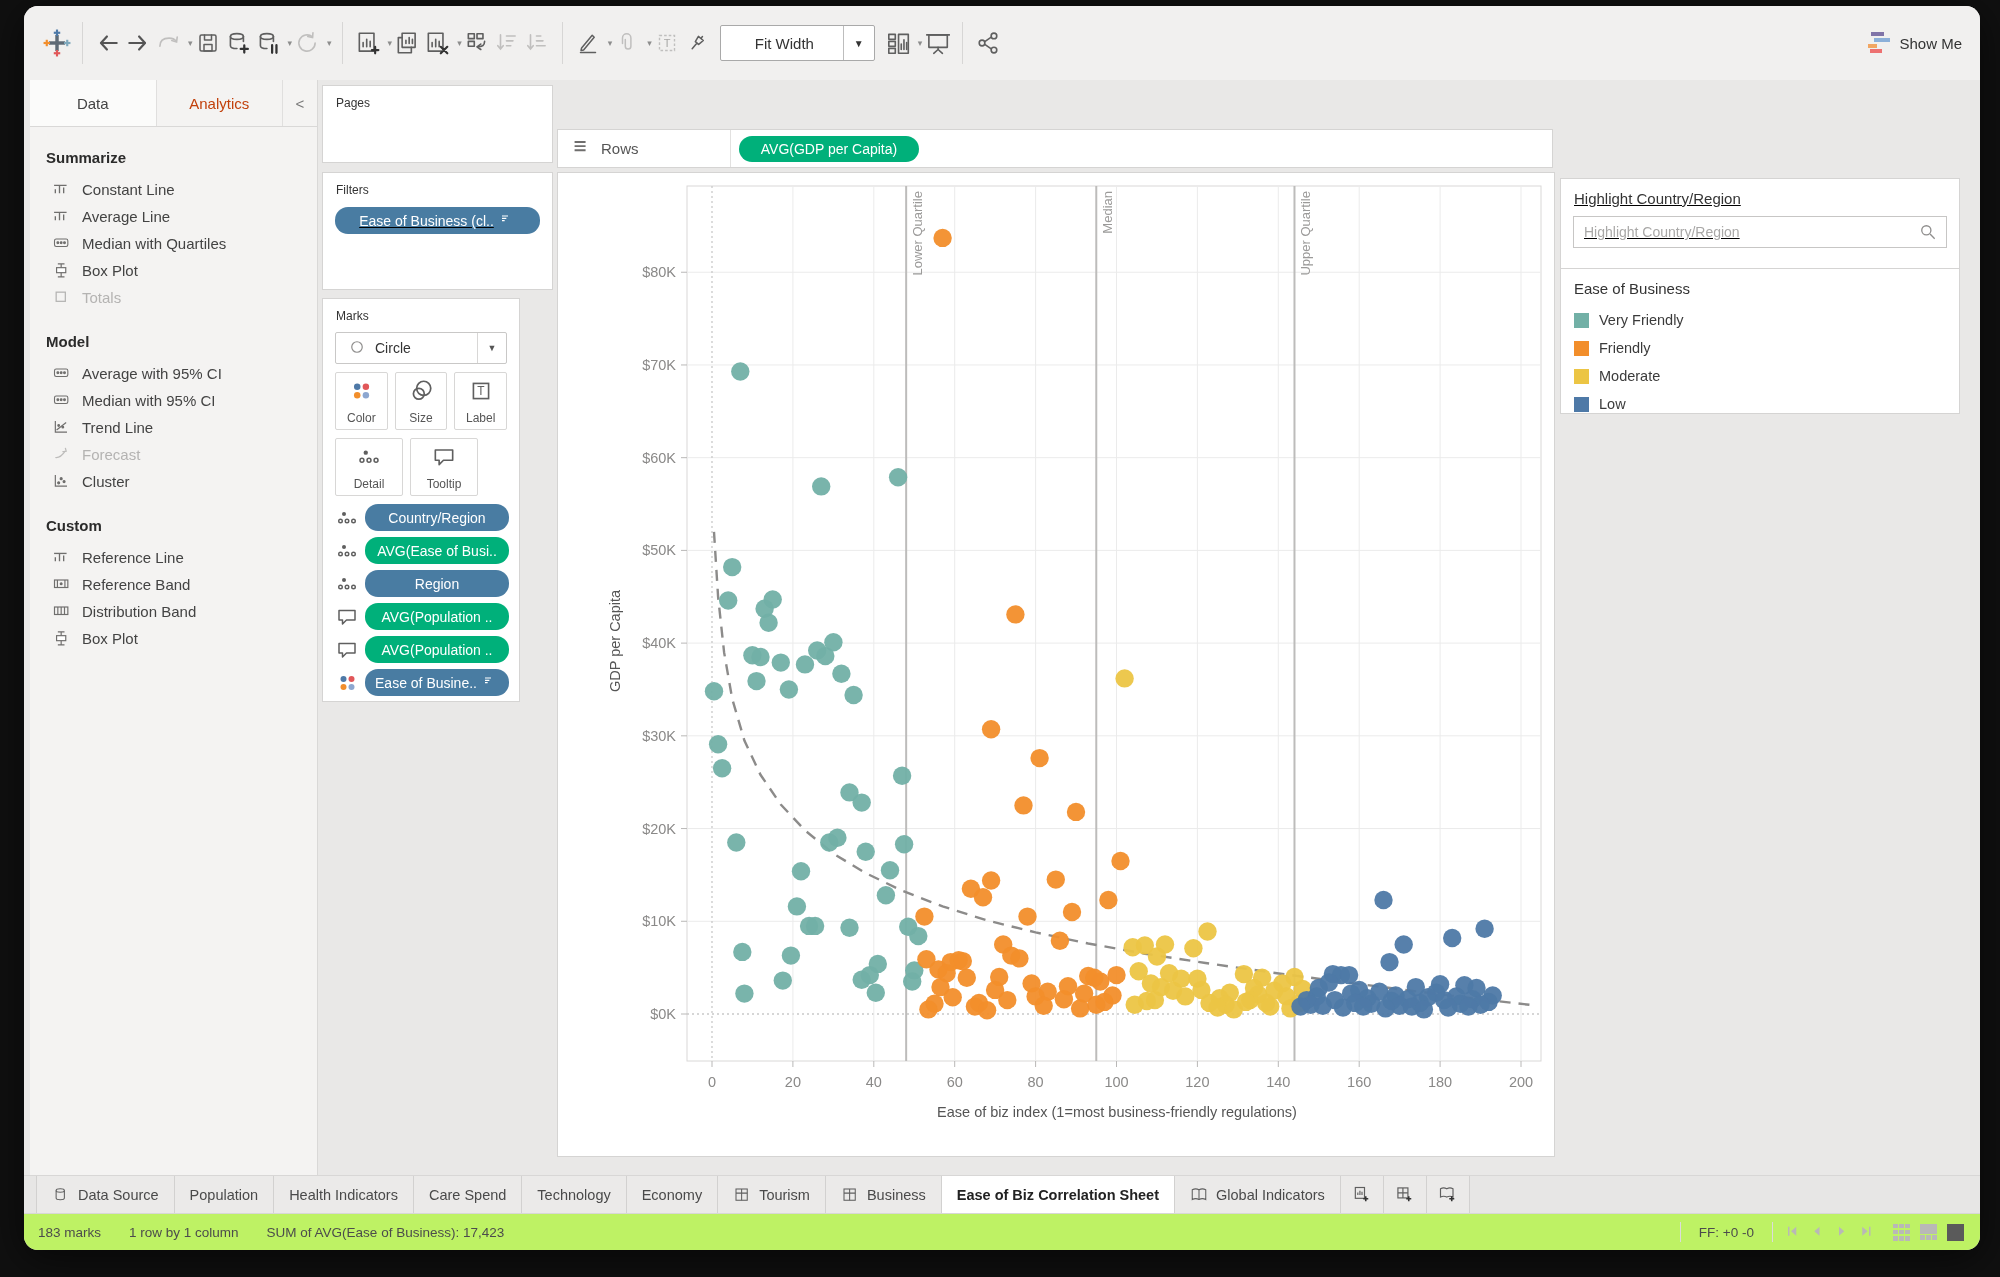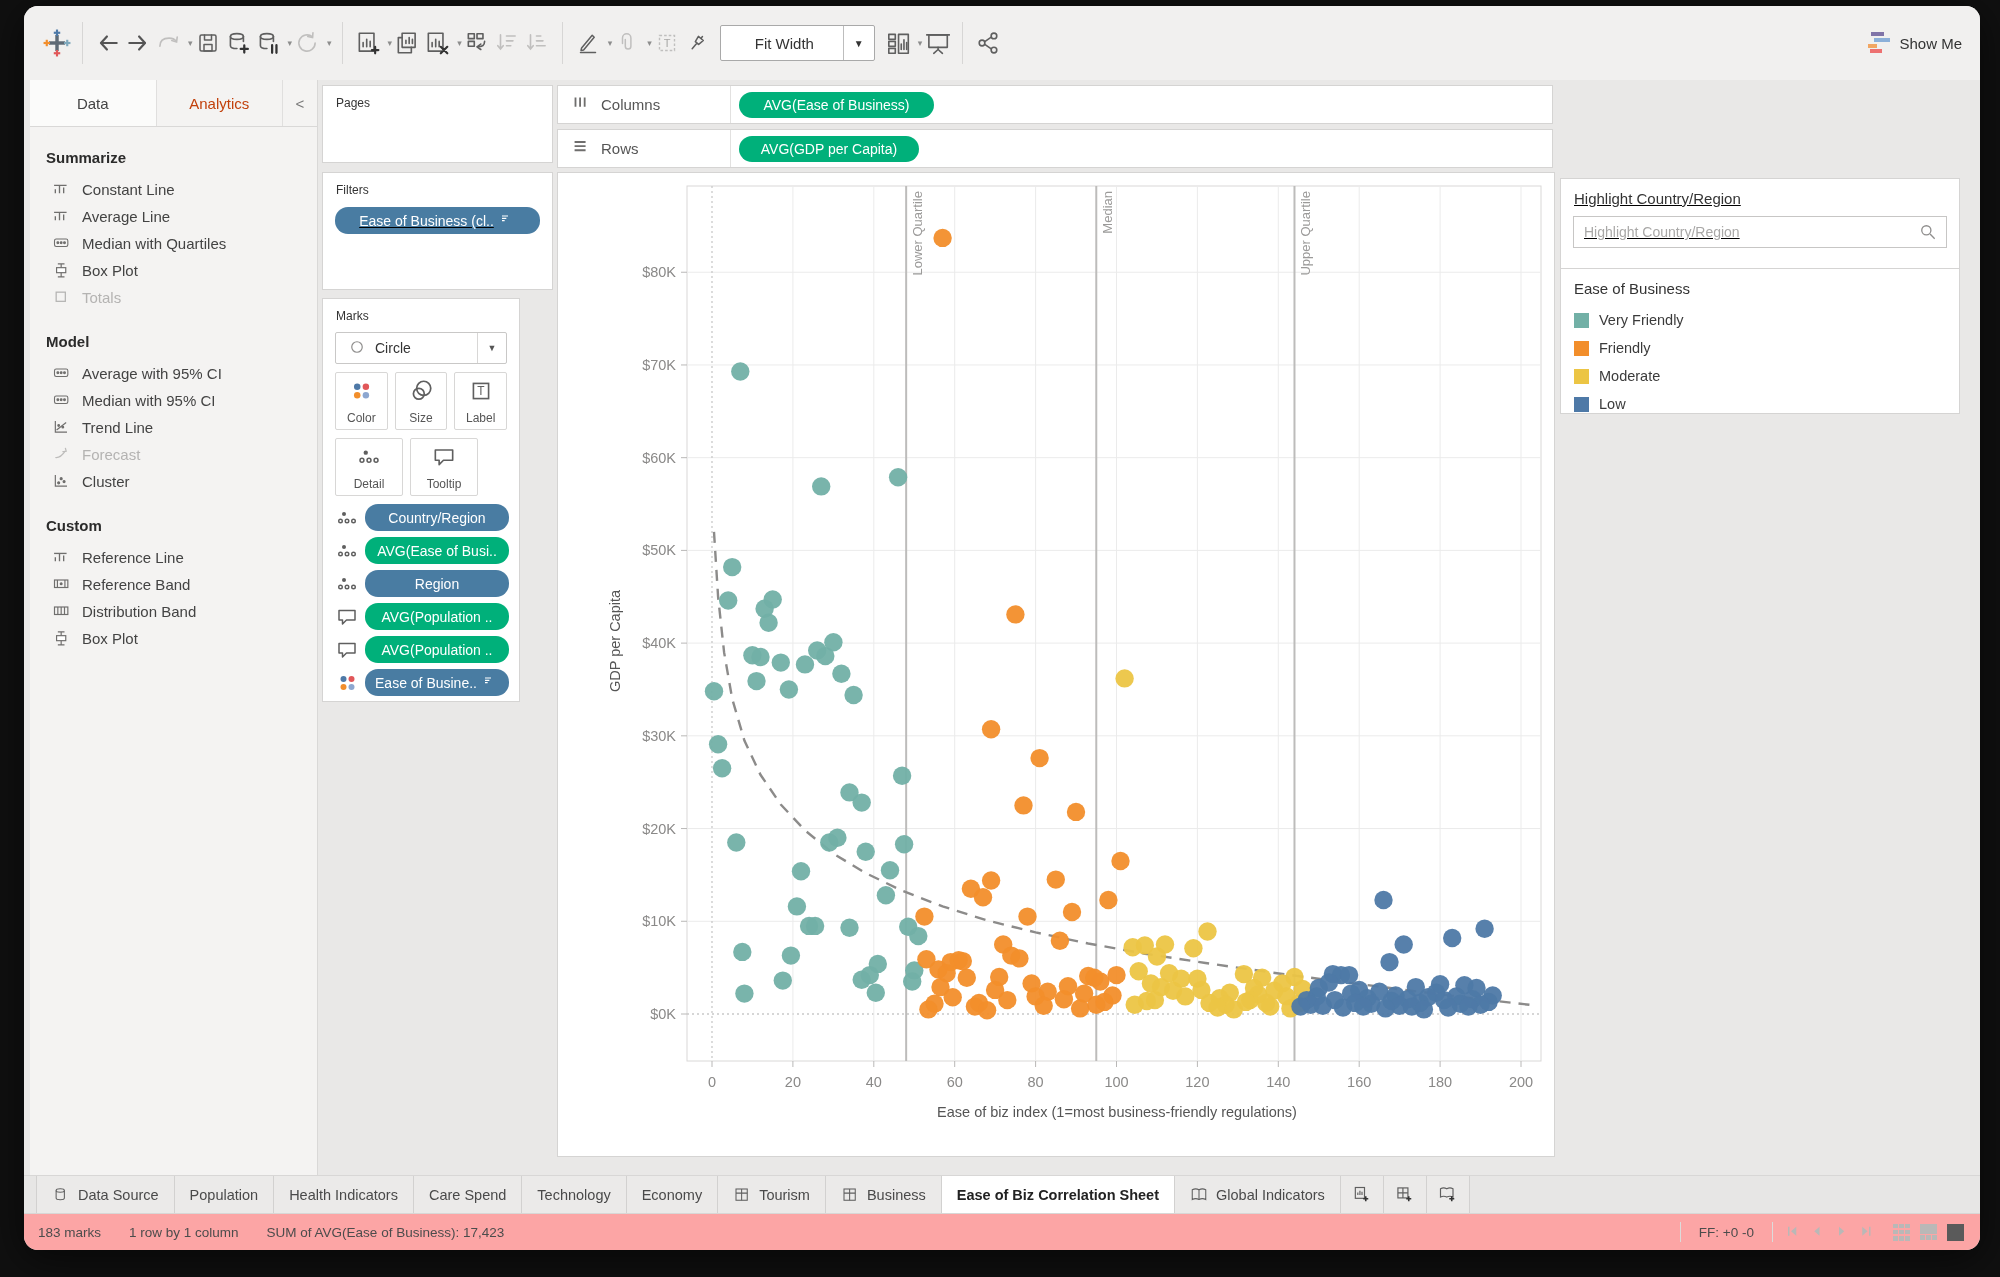--- a/index.html
+++ b/index.html
@@ -50,21 +50,21 @@
   .hl-input{flex:1;border:0;outline:0;padding:0 10px;font-size:14px;color:#333;font-family:"Liberation Sans",sans-serif;background:transparent;}
   .hl-input::placeholder{color:#a9a8a7;}
   .legend-item{display:flex;align-items:center;gap:10px;height:28px;padding-left:13px;font-size:14.5px;color:#3b3b3b;}
   .legend-swatch{width:15px;height:15px;}
   
   .tabstrip{position:absolute;left:0;top:1169px;width:100%;height:38px;background:#e7e6e5;display:flex;align-items:stretch;padding-left:12px;box-sizing:border-box;border-top:1px solid #d8d7d6;}
   .sheet-tab{display:flex;align-items:center;gap:8px;padding:0 15px;font-size:14.5px;color:#4a4a4a;border-right:1px solid #d2d1d0;background:#ebeae9;}
   .sheet-tab:first-child{border-left:1px solid #d2d1d0;}
   .sheet-tab.active{background:#fff;font-weight:bold;color:#222;}
   .newtab-btn{display:flex;align-items:center;justify-content:center;width:42px;border-right:1px solid #d2d1d0;background:#ebeae9;}
-  .statusbar{position:absolute;left:0;top:1207px;width:100%;height:37px;background:#fca5a5;border-top:1px solid #d8d7d6;display:flex;align-items:center;font-size:13.5px;color:#4c4c4c;box-sizing:border-box;}
+  .statusbar{position:absolute;left:0;top:1207px;width:100%;height:37px;background:#bef264;border-top:1px solid #d8d7d6;display:flex;align-items:center;font-size:13.5px;color:#4c4c4c;box-sizing:border-box;}
   .sb-item{padding:0 14px;}
   .sb-sep{width:1px;height:20px;background:#dcdbda;}
   .sb-right{margin-left:auto;display:flex;align-items:center;gap:4px;padding-right:16px;}
   .viewbox{width:17px;height:17px;display:grid;grid-template-columns:repeat(3,1fr);gap:1.5px;margin-left:6px;}
   .viewbox div{background:#b9b8b7;}
   .viewbox.filled{display:block;background:#5a5a5a;}
 </style>
 </head>
 <body>
 
@@ -684,35 +684,20 @@
                   <g stroke="#ffffff" stroke-width="1.8">
                     <path d="M3 4.5 h9 M3 8 h6.5 M3 11.5 h4"></path>
                   </g>
                 </svg>
               </span>
             </div>
           </div>
         </div>
   </div>
 
-  <div class="shelf" style="left:533px;top:79px;width:996px;height:39px;">
-    <span class="shelf-label">
-          <span id="col-shelf-icon"><svg width="22" height="22" viewBox="0 0 24 24">
-              <g stroke="#6f6e6d" stroke-width="2">
-                <path d="M6 6 v10 M11 6 v10 M16 6 v10"></path>
-              </g>
-            </svg></span>
-          <span>Columns</span>
-        </span>
-    <span class="shelf-pills" id="columns-pills">
-          <div class="pill" style="background: rgb(0, 176, 122); min-width: 175px;">
-            <span>AVG(Ease of Business)</span>
-          </div>
-        </span>
-  </div>
   <div class="shelf" style="left:533px;top:123px;width:996px;height:39px;">
     <span class="shelf-label">
           <span id="row-shelf-icon"><svg width="22" height="22" viewBox="0 0 24 24">
               <g stroke="#6f6e6d" stroke-width="2">
                 <path d="M5 6.5 h12 M5 11 h12 M5 15.5 h12"></path>
               </g>
             </svg></span>
           <span>Rows</span>
         </span>
     <span class="shelf-pills" id="rows-pills">

